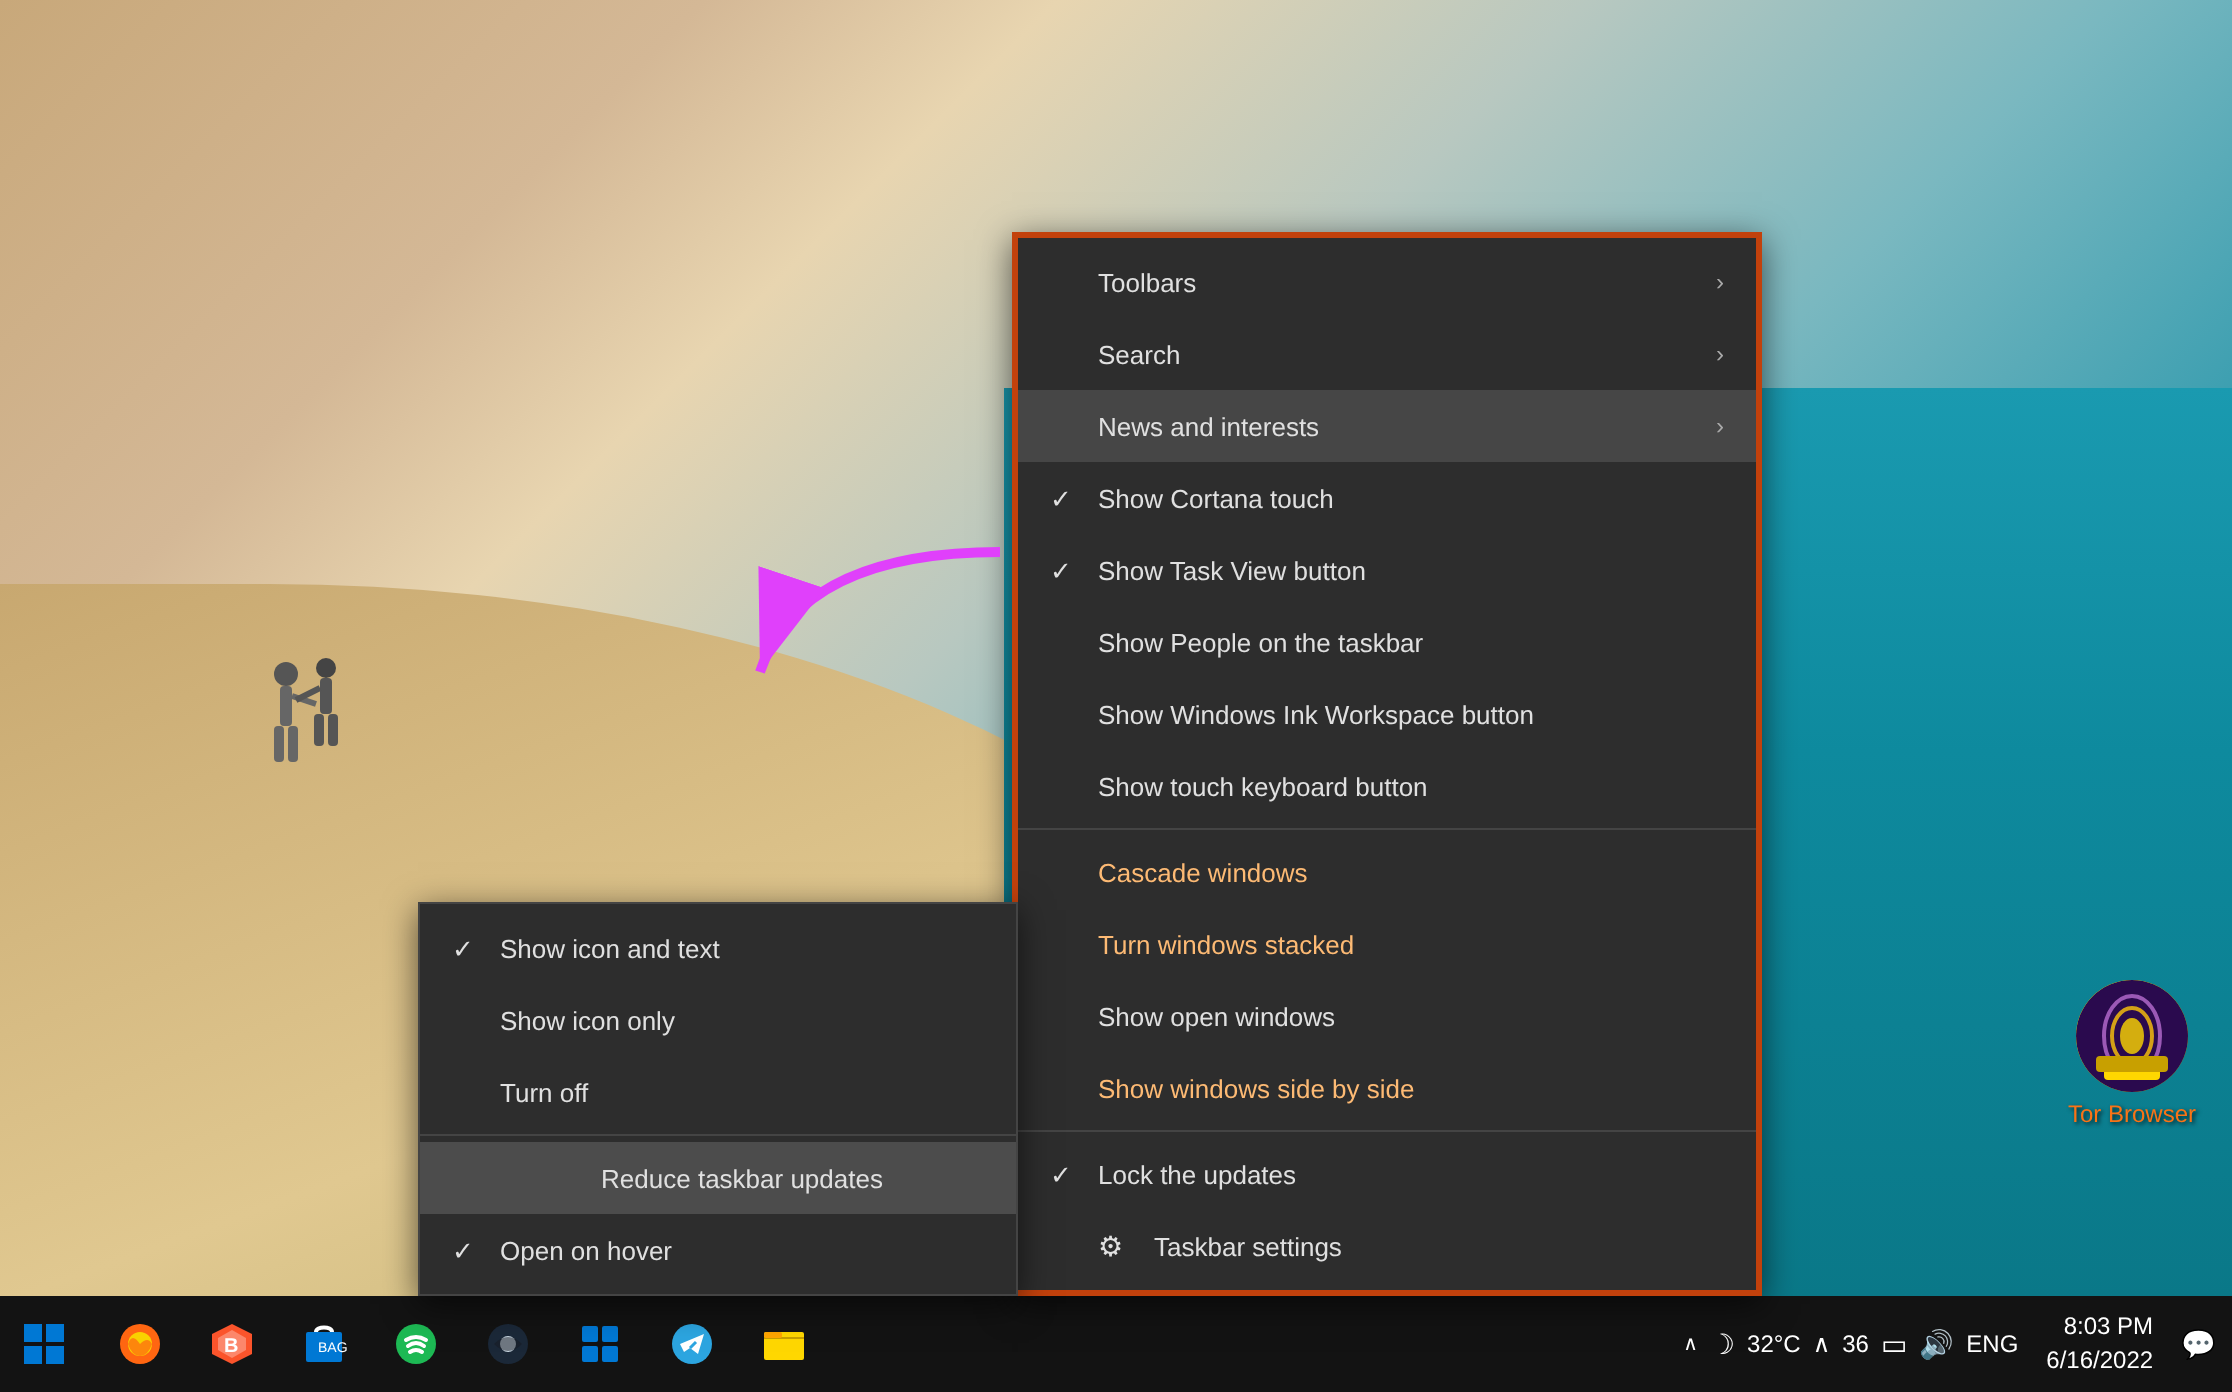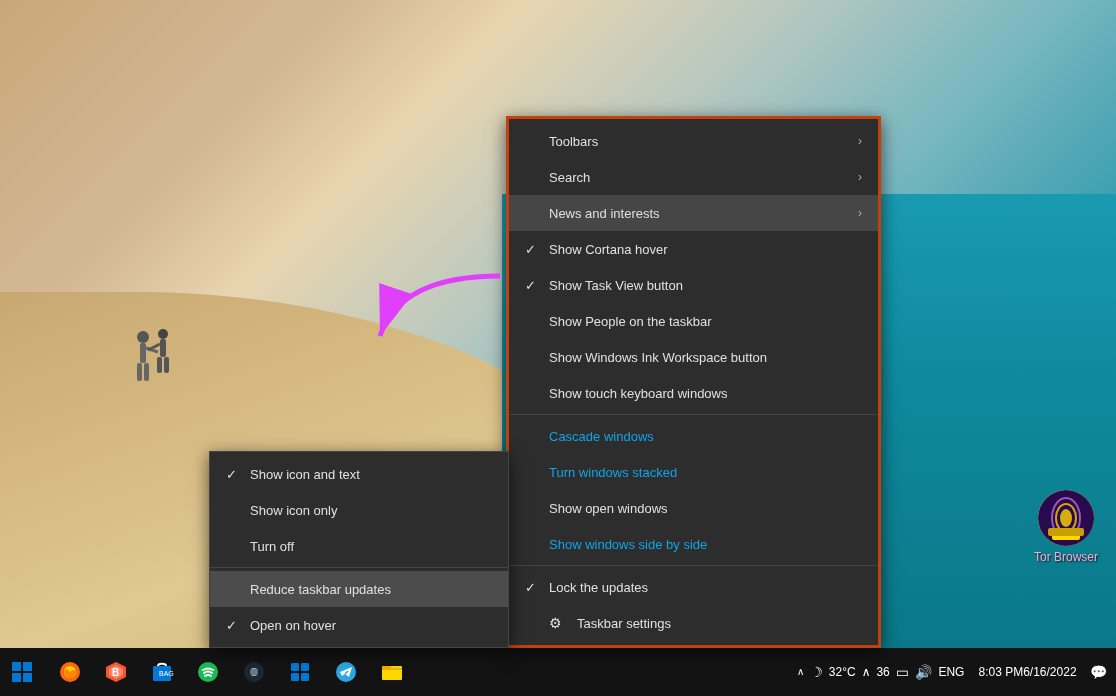--- a/index.html
+++ b/index.html
@@ -79,20 +79,21 @@
       display: flex;
       align-items: center;
       padding: 0 8px;
       gap: 6px;
       color: white;
       font-size: 12px;
     }
 
     .taskbar-clock {
       display: flex;
+      flex-direction: column;
       align-items: flex-end;
       font-size: 12px;
       color: white;
       line-height: 1.4;
       padding: 0 8px;
     }
 
     
     #main-context-menu {
       position: absolute;
@@ -128,21 +129,21 @@
       cursor: pointer;
       min-height: 36px;
       position: relative;
     }
 
     .menu-item.highlighted {
       background: rgba(255,255,255,0.12);
     }
 
     .menu-item.disabled {
-      color: #0ea5e9;
+      color: #fdba74;
       cursor: default;
     }
 
     .menu-item .check {
       width: 20px;
       margin-right: 4px;
       font-size: 13px;
       color: #e0e0e0;
       flex-shrink: 0;
     }
@@ -161,20 +162,21 @@
     }
 
     .menu-separator {
       height: 1px;
       background: #444;
       margin: 3px 0;
     }
 
     .menu-item.reduce-highlight {
       background: rgba(255,255,255,0.15);
+      justify-content: center;
     }
 
     
     #arrow-indicator {
       position: absolute;
       bottom: 330px;
       left: 340px;
       width: 180px;
       height: 100px;
       z-index: 200;
@@ -199,21 +201,21 @@
       background: linear-gradient(135deg, #ffd700, #8B4513);
       border-radius: 50%;
       display: flex;
       align-items: center;
       justify-content: center;
       position: relative;
       overflow: hidden;
     }
 
     .tor-icon-label {
-      color: #f9a8d4;
+      color: #f97316;
       font-size: 12px;
       text-shadow: 1px 1px 2px rgba(0,0,0,0.8);
       text-align: center;
     }
   </style>
 </head>
 <body>
 
 <div id="desktop">
   <div class="beach-sand"></div>
@@ -300,41 +302,41 @@
   </div>
 
   <div class="menu-item highlighted">
     <span class="check"></span>
     <span>News and interests</span>
     <span class="arrow">›</span>
   </div>
 
   <div class="menu-item">
     <span class="check">✓</span>
-    <span>Show Cortana hover</span>
+    <span>Show Cortana touch</span>
   </div>
 
   <div class="menu-item">
     <span class="check">✓</span>
     <span>Show Task View button</span>
   </div>
 
   <div class="menu-item">
     <span class="check"></span>
     <span>Show People on the taskbar</span>
   </div>
 
   <div class="menu-item">
     <span class="check"></span>
     <span>Show Windows Ink Workspace button</span>
   </div>
 
   <div class="menu-item">
     <span class="check"></span>
-    <span>Show touch keyboard windows</span>
+    <span>Show touch keyboard button</span>
   </div>
   <div class="menu-separator"></div>
 
   <div class="menu-item disabled">
     <span class="check"></span>
     <span>Cascade windows</span>
   </div>
 
   <div class="menu-item disabled">
     <span class="check"></span>

